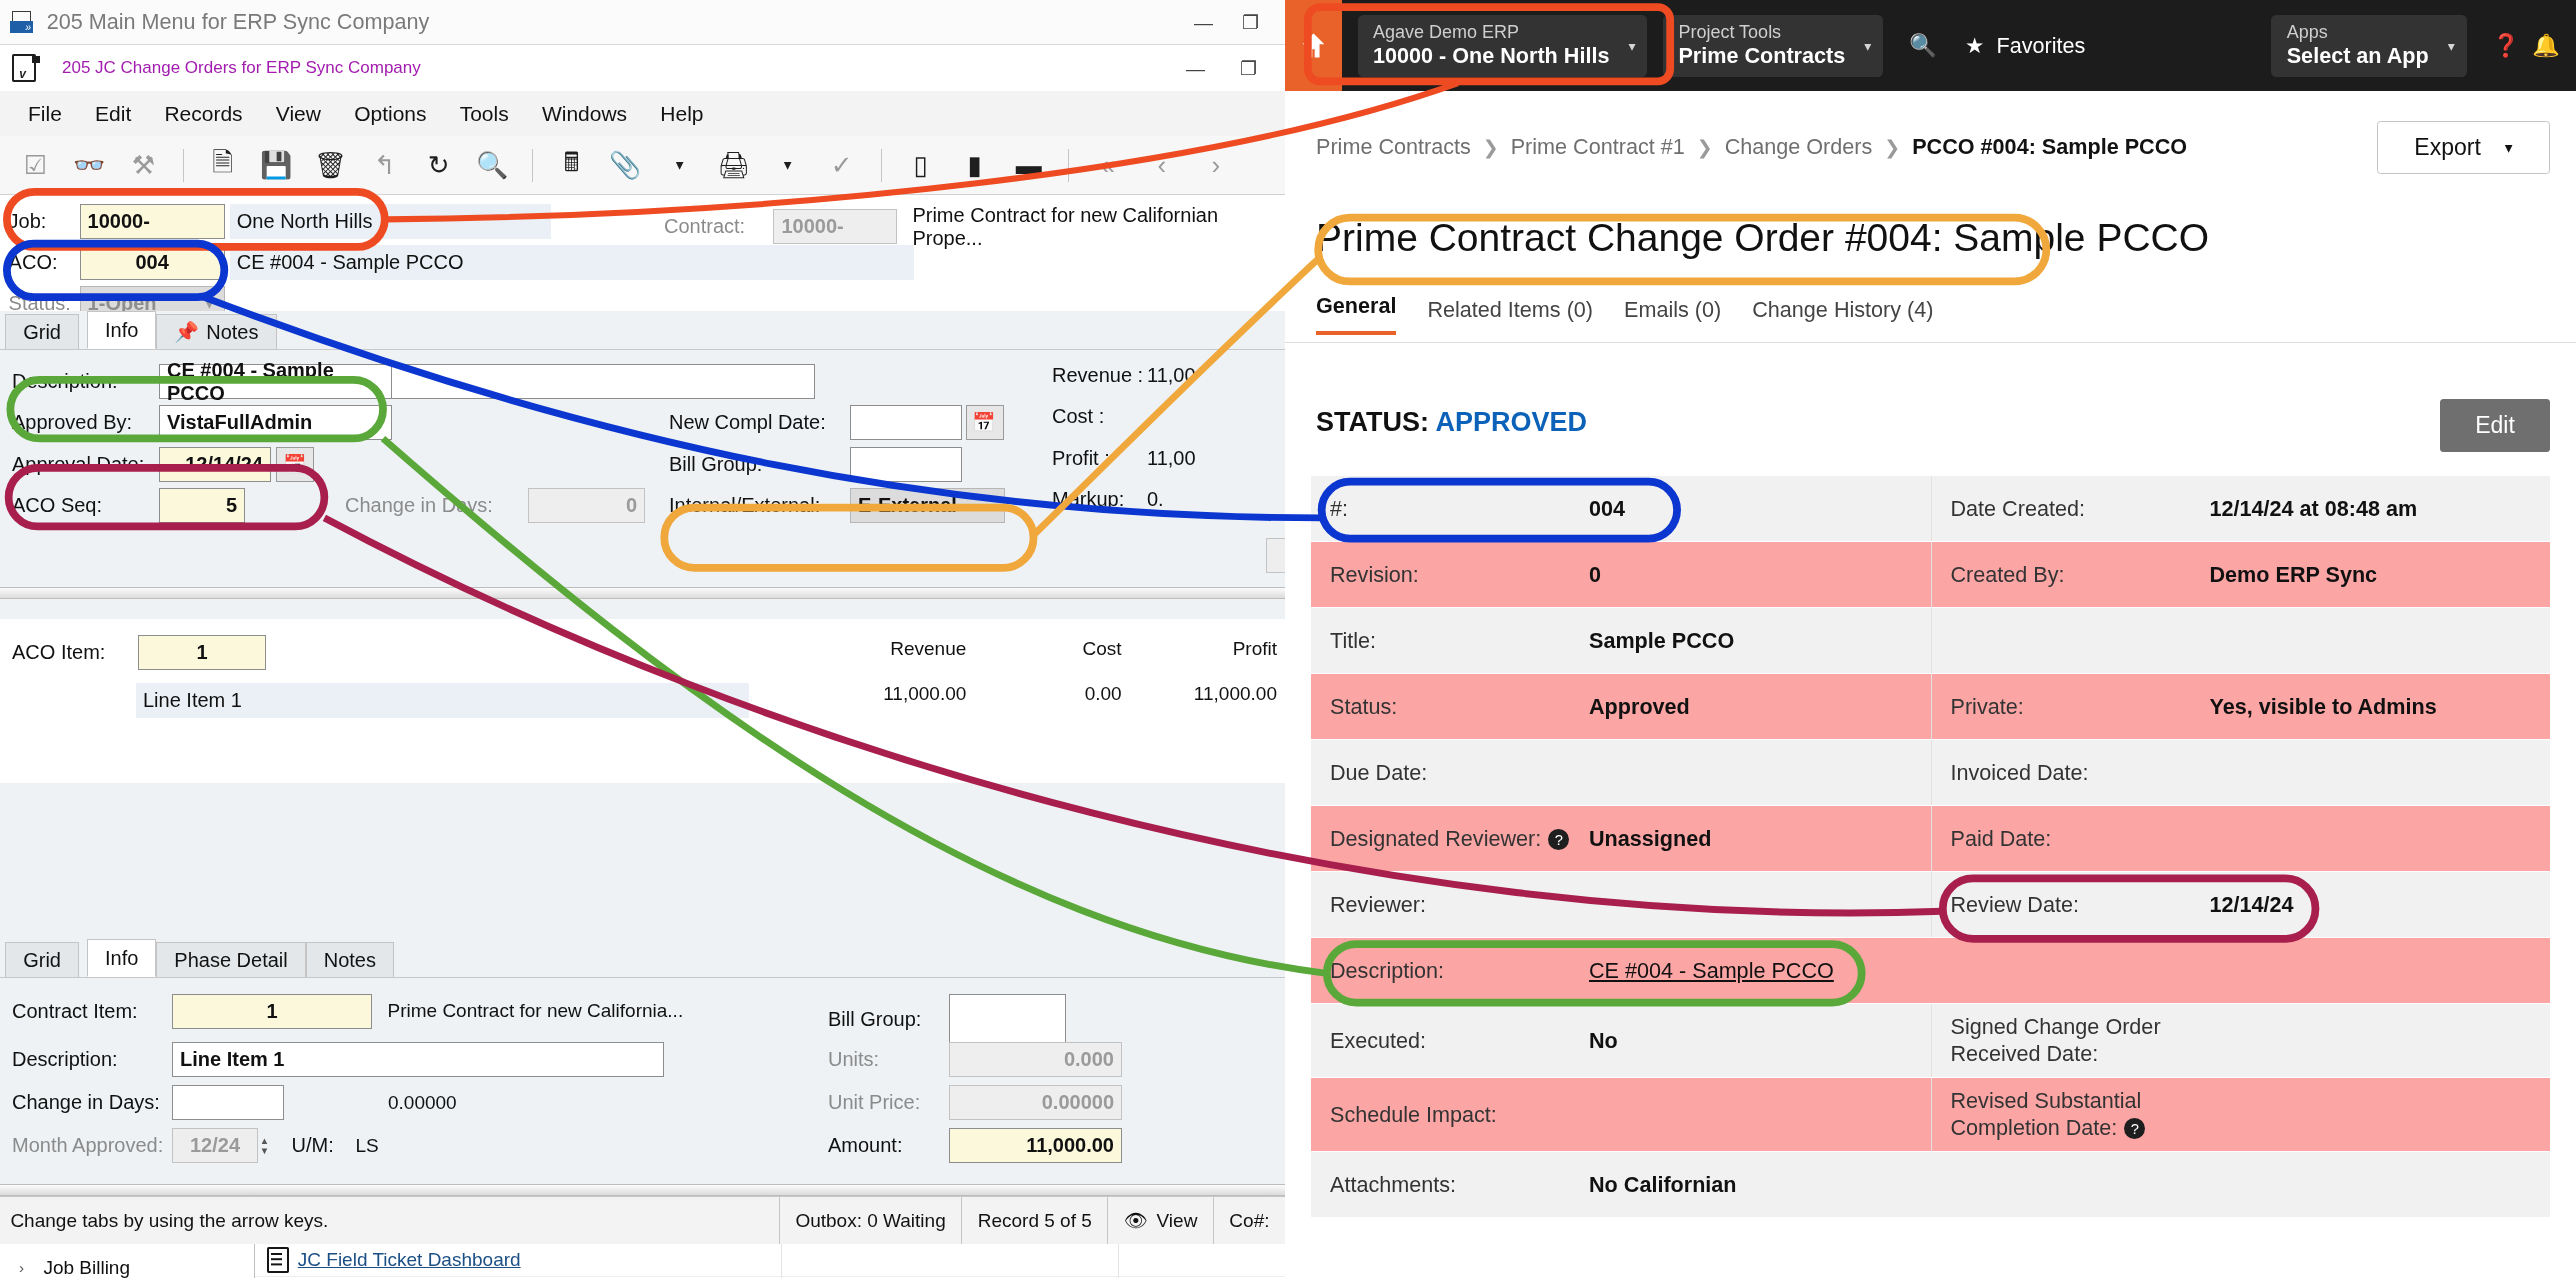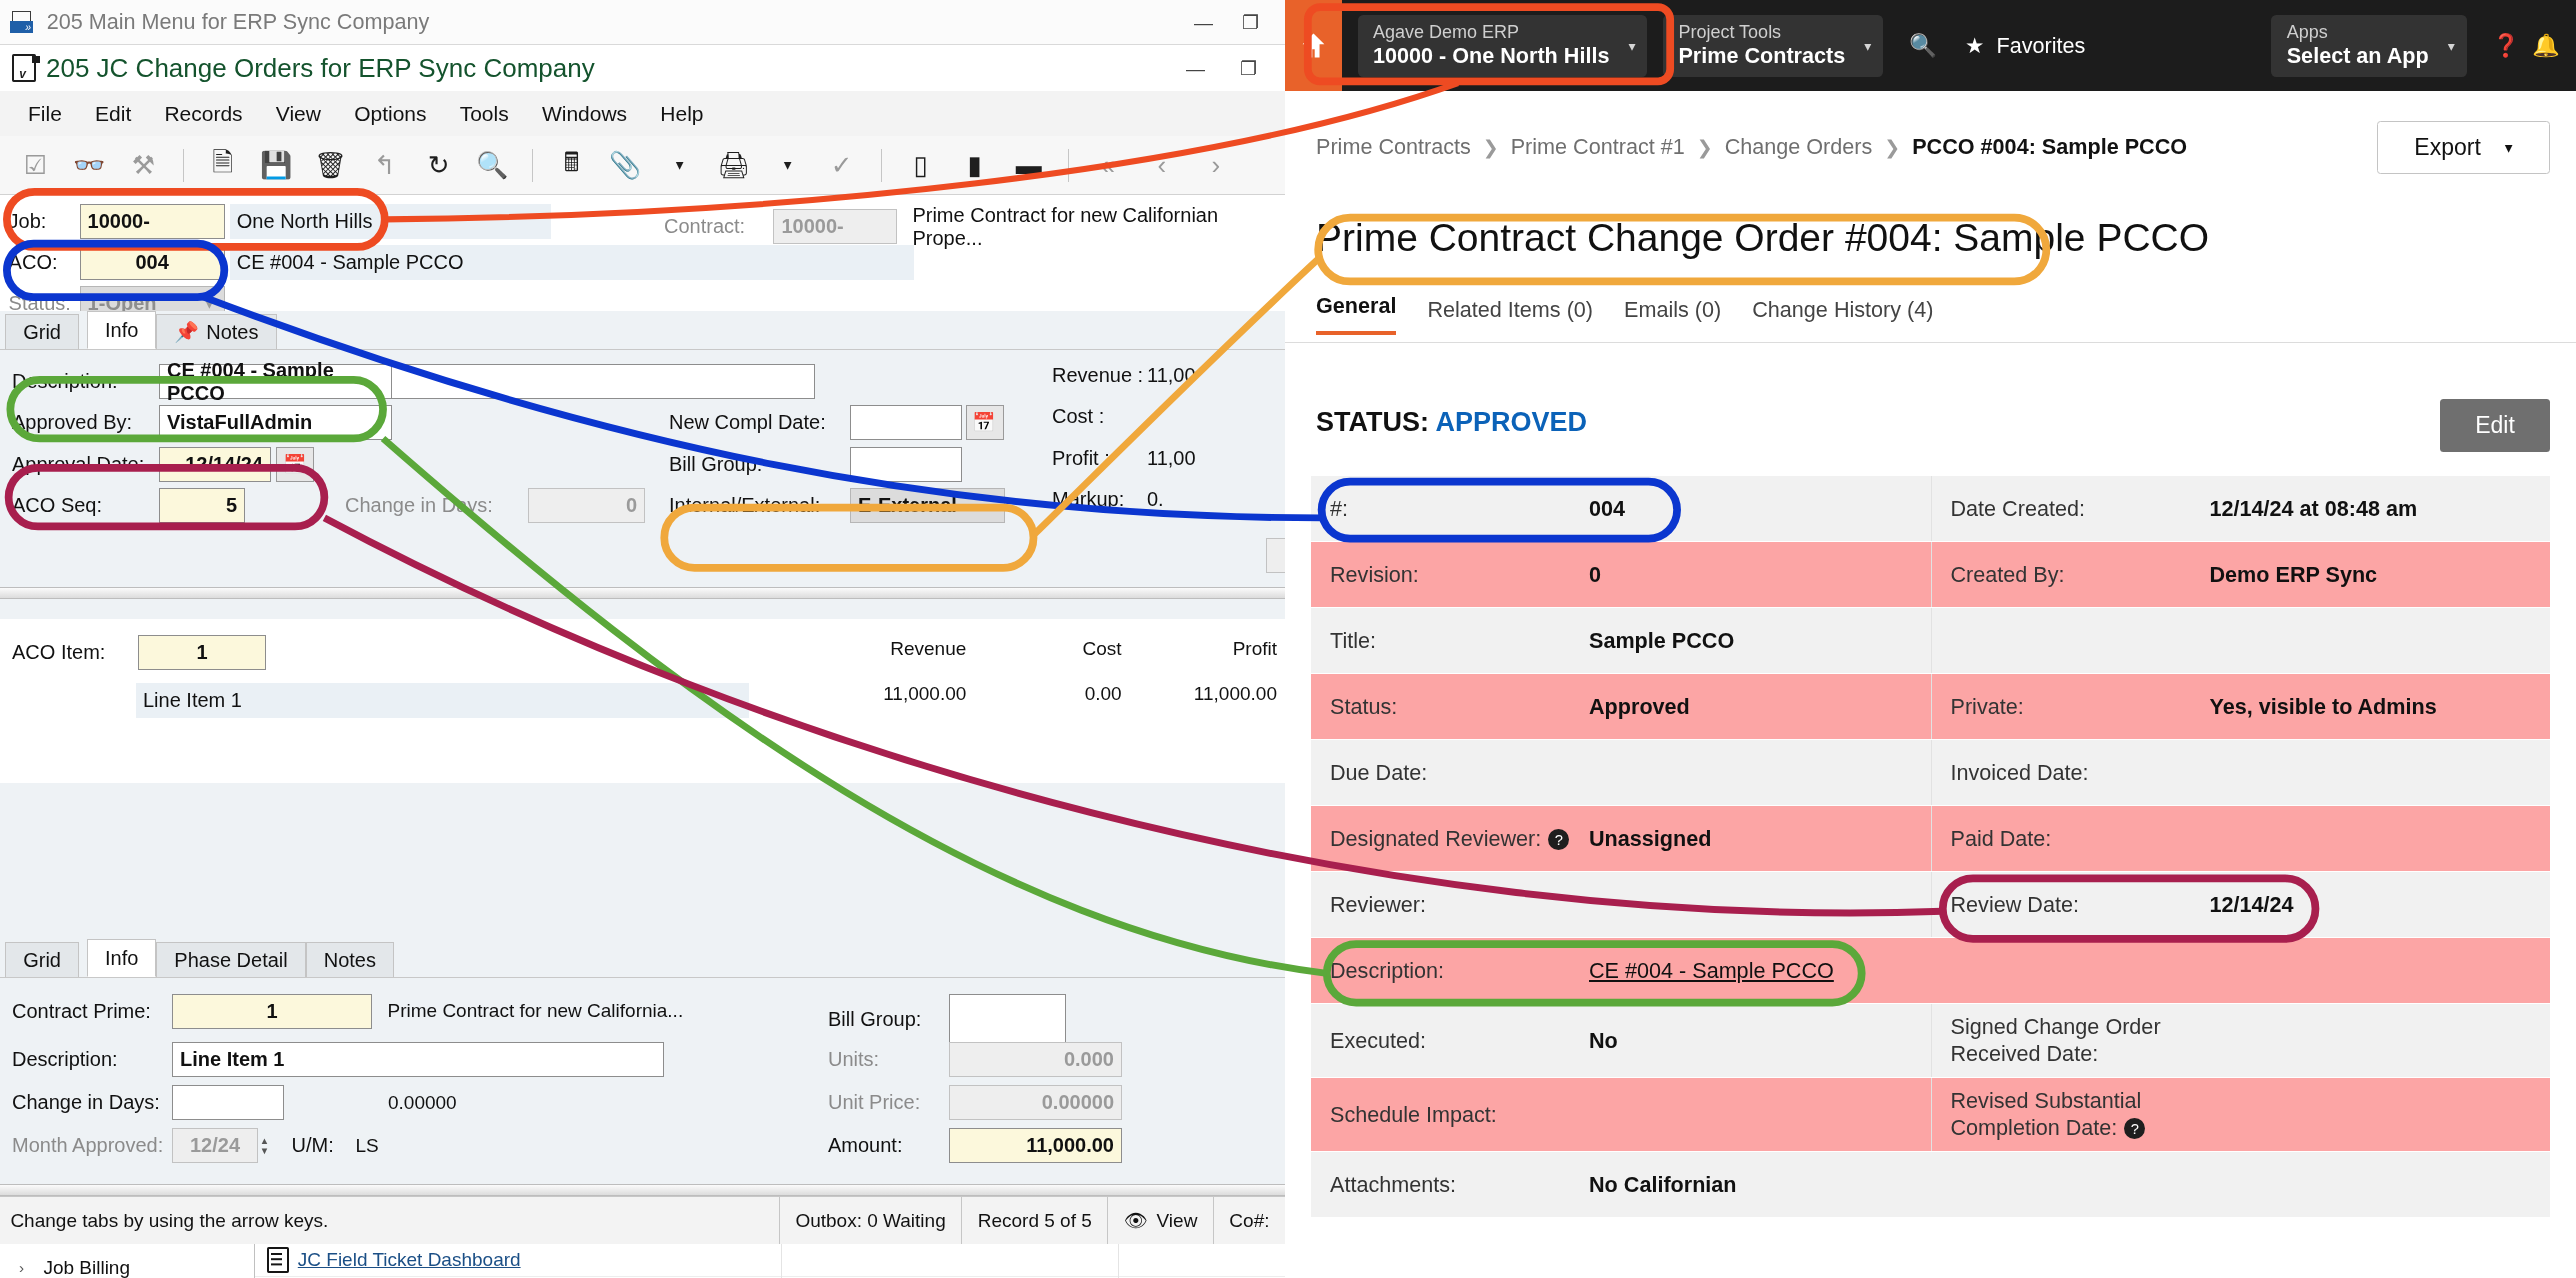--- a/index.html
+++ b/index.html
@@ -28,21 +28,21 @@
   .win-ico .b:after{ content:"»"; color:#fff; font-size:10.4px; position:absolute; right:1.7px; bottom:0px;}
 
   .wbtns { position:absolute; right:7px; top:0; height:45px; display:flex; align-items:center; gap:29px; padding-right:19px;}
   .wbtn { color:#444; font-size:19px; line-height:1; cursor:default; }
 
   .erp-titlebar-inner {
     position:absolute; left:0; top:45px; width:1285px; height:47px;
     background:#ffffff; border-bottom:0.9px solid #c8c8c8;
     display:flex; align-items:center; padding-left:12px;
   }
-  .erp-titlebar-inner .ttl { color:#14532d; font-size:26px; margin-left:10px; font-weight:400;}
+  .erp-titlebar-inner .ttl { color:#a21caf; font-size:17px; margin-left:26px; font-weight:400;}
   .doc-ico { width:24px; height:28px; position:relative; }
   .doc-ico .f { position:absolute; inset:0; border:2.6px solid #1d1d1d; border-radius:1.7px; }
   .doc-ico .f:after{ content:"v"; position:absolute; left:5.2px; bottom:-0.9px; font-size:12px; color:#1d1d1d; font-weight:700;}
   .doc-ico .g { position:absolute; right:-3.5px; top:1.7px; width:7.8px; height:7.8px; background:#1d1d1d; }
 
   .wbtns2 { position:absolute; right:7px; top:45px; height:47px; display:flex; align-items:center; gap:35px; padding-right:21px;}
 
   .menubar {
     position:absolute; left:0; top:91px; width:1285px; height:45px;
     background:#f3f3f3; display:flex; align-items:center; padding-left:14px; gap:5.2px;
@@ -339,21 +339,21 @@
 
       <div class="tabs2">
         <div class="tab">Grid</div>
         <div class="tab active">Info</div>
         <div class="tab">Phase Detail</div>
         <div class="tab">Notes</div>
       </div>
 
       <div class="panel3">
         <div class="fld-row" style="left:12px; top:15.5px;">
-          <span class="lbl" style="width:160px;">Contract Prime:</span>
+          <span class="lbl" style="width:160px;">Contract Item:</span>
           <span class="inp center" style="width:200px;">1</span>
           <span style="margin-left:15.5px; font-size:19px; color:#111;">Prime Contract for new California...</span>
         </div>
         <div class="fld-row" style="left:12px; top:64px;">
           <span class="lbl" style="width:160px;">Description:</span>
           <span class="inp white" style="width:492px;">Line Item 1</span>
         </div>
         <div class="fld-row" style="left:12px; top:107px;">
           <span class="lbl" style="width:160px;">Change in Days:</span>
           <span class="inp white" style="width:112px;"></span>

